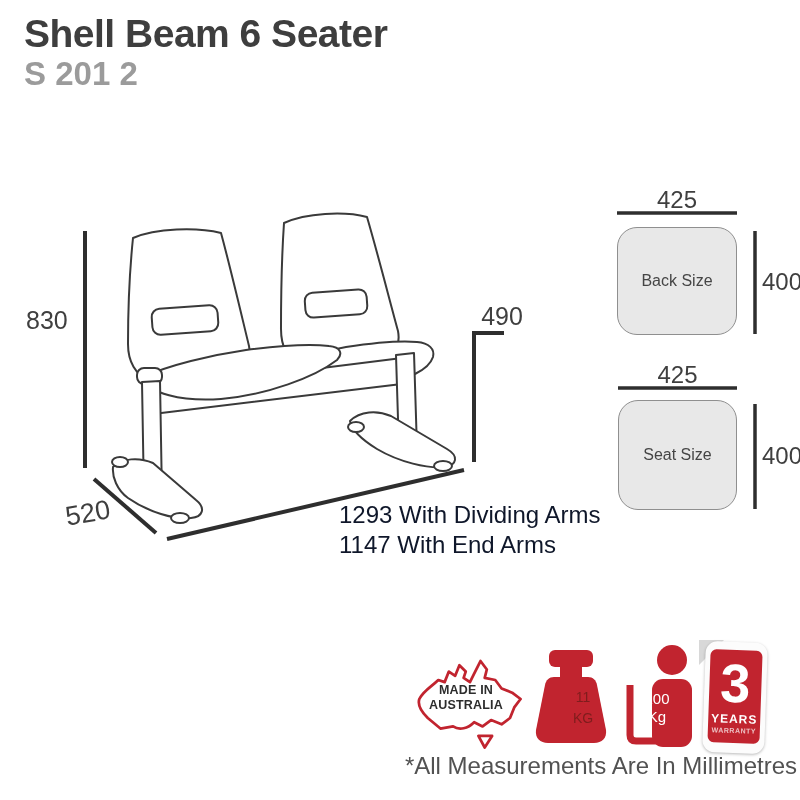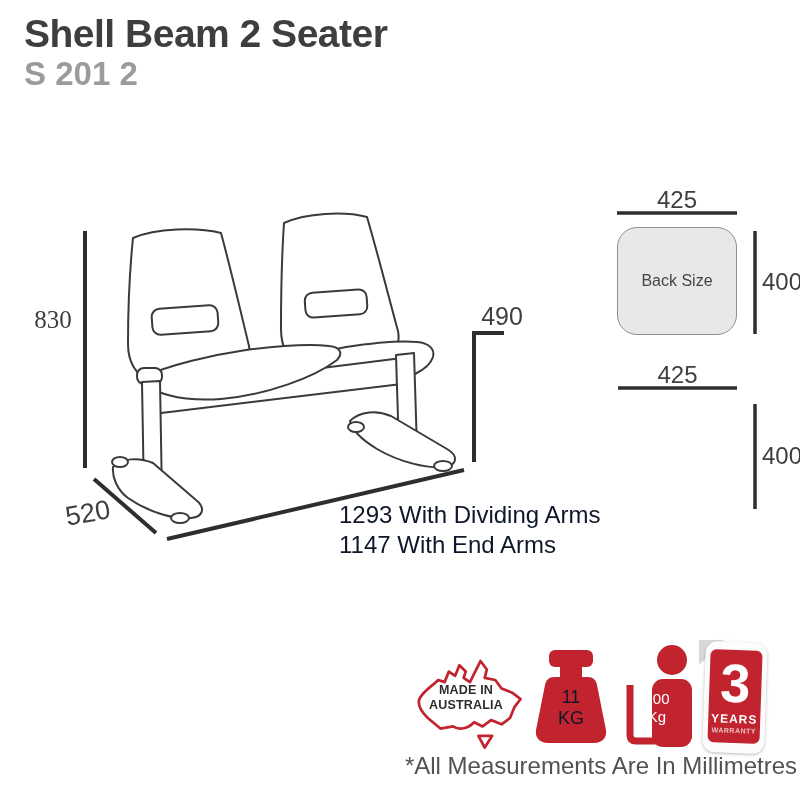--- a/index.html
+++ b/index.html
@@ -8,21 +8,21 @@
     font-family:"Liberation Sans",sans-serif;overflow:hidden;
   }
   
   .header{position:absolute;left:24px;top:12px;}
   .title{margin:0;font-size:39px;font-weight:600;color:#3e3e3e;letter-spacing:-0.5px;line-height:1.15;}
   .sku{margin:0;font-size:33px;font-weight:700;color:#9b9b9b;line-height:1.05;}
   
   .diagram-svg{position:absolute;left:0;top:0;width:800px;height:800px;}
   
   .dim{position:absolute;font-size:25px;color:#3f3f3f;}
-  .dim-830{left:26px;top:306px;width:54px;text-align:center;font-family:Liberation Serif, serif;}
+  .dim-830{left:26px;top:306px;width:54px;text-align:left;}
   .dim-520{left:56px;top:498px;width:64px;text-align:center;transform:rotate(-10deg);font-size:27px;}
   .dim-490{left:470px;top:302px;width:64px;text-align:center;}
   .width-list{position:absolute;left:339px;top:500px;font-size:24px;color:#0f172a;line-height:30px;}
   .width-list div{white-space:nowrap;}
   
   .size-panel{position:absolute;background:#e8e8e8;border:1.6px solid #8f8f8f;border-radius:20px;
     display:flex;align-items:center;justify-content:center;font-size:16px;color:#454545;box-sizing:border-box;}
   .panel-back{left:617px;top:227px;width:120px;height:108px;}
   .panel-seat{left:618px;top:400px;width:119px;height:110px;}
   .p-back-w{left:617px;top:186px;width:120px;text-align:center;font-size:24px;}
@@ -30,43 +30,43 @@
   .p-seat-w{left:618px;top:361px;width:119px;text-align:center;font-size:24px;}
   .p-seat-h{left:762px;top:442px;font-size:24px;}
   
   .note{position:absolute;right:3px;top:752px;font-size:24px;color:#525252;white-space:nowrap;}
   
   .badge{position:absolute;}
   .made-in{left:413px;top:646px;width:116px;height:106px;}
   .made-in-text{position:absolute;left:0;top:37px;width:106px;text-align:center;
     font-weight:bold;font-size:12.5px;line-height:15px;color:#2d2d2d;letter-spacing:0.2px;}
   .weight{left:531px;top:650px;width:82px;height:95px;}
-  .weight-text{position:absolute;left:4px;top:37px;width:72px;text-align:center;color:#0f172a;
-    font-size:18px;line-height:21px;}
+  .weight-text{position:absolute;left:16px;top:37px;width:72px;text-align:center;color:#7f1d1d;
+    font-size:14px;line-height:21px;}
   .person{left:622px;top:643px;width:92px;height:120px;}
   .person-text{position:absolute;left:14px;top:47px;width:42px;text-align:center;color:#fff;
     font-size:15px;line-height:18px;}
   .warranty{left:698px;top:637px;width:74px;height:124px;}
   .curl{position:absolute;left:1px;top:3px;width:0;height:0;
     border-top:25px solid #d8d8d8;border-right:25px solid transparent;}
   .sticker{position:absolute;left:6px;top:5px;width:62px;height:111px;background:#fcfcfc;
     border-radius:12px;box-shadow:0 1px 3px rgba(0,0,0,0.28);transform:rotate(2deg);}
   .red-badge{position:absolute;left:5px;top:8px;right:5px;bottom:10px;background:#c1242f;border-radius:6px;
     display:flex;flex-direction:column;align-items:center;justify-content:center;color:#fff;}
   .w-years-num{font-size:54px;font-weight:700;line-height:0.9;}
   .w-years{font-size:12px;font-weight:700;letter-spacing:1px;margin-top:4px;}
   .w-warranty{font-size:7px;font-weight:700;letter-spacing:0.5px;color:rgba(255,255,255,0.72);margin-top:1px;}
 </style>
 </head>
 <body>
 
 <div class="stage">
 
   <div class="header">
-    <h1 class="title">Shell Beam 2 Seater</h1>
+    <h1 class="title">Shell Beam 6 Seater</h1>
     <div class="sku">S 201 2</div>
   </div>
 
   <svg class="diagram-svg" viewBox="0 0 800 800">
     <g stroke="#3a3a3a" stroke-width="2" fill="#ffffff" stroke-linejoin="round" stroke-linecap="round">
 
       <path d="M284,223 C306,213 344,211 367,217 C377,251 389,298 398,331 C401,347 393,357 375,361 C347,366 315,368 300,364 C288,360 281,347 281,329 C281,294 282,252 284,223 Z"></path>
       <rect x="305" y="291" width="62" height="25" rx="8" transform="rotate(-4 336 303)"></rect>
       <path d="M295,365 C304,379 336,387 374,384 C411,380 429,369 433,357 C435,349 429,343 417,342 C394,340 366,344 346,347 C322,351 308,357 295,365 Z"></path>
 
@@ -109,20 +109,23 @@
     <div>1147 With End Arms</div>
   </div>
 
   <span class="dim p-back-w">425</span>
   <div class="size-panel panel-back">
     <span>Back Size</span>
   </div>
   <span class="dim p-back-h">400</span>
 
   <span class="dim p-seat-w">425</span>
+  <div class="size-panel panel-seat">
+    <span>Seat Size</span>
+  </div>
   <span class="dim p-seat-h">400</span>
 
   <div class="badge made-in">
     <svg width="116" height="106" viewBox="0 0 110 100">
       <g stroke="#c1242f" stroke-width="2.6" fill="#ffffff" stroke-linejoin="round">
         <path d="M6,50 C10,42 18,38 24,32 L30,34 L34,24 L40,28 L44,18 L50,24 L48,30 L54,34 L58,26 L64,14 L70,22 L68,30 L78,32 L84,40 L94,44 L102,50 L96,58 L92,68 L84,74 L74,70 L66,76 L58,72 C52,78 44,80 38,76 L26,78 L14,68 C8,62 4,56 6,50 Z"></path>
         <path d="M62,85 L75,85 L68,96 Z"></path>
       </g>
     </svg>
     <div class="made-in-text">

